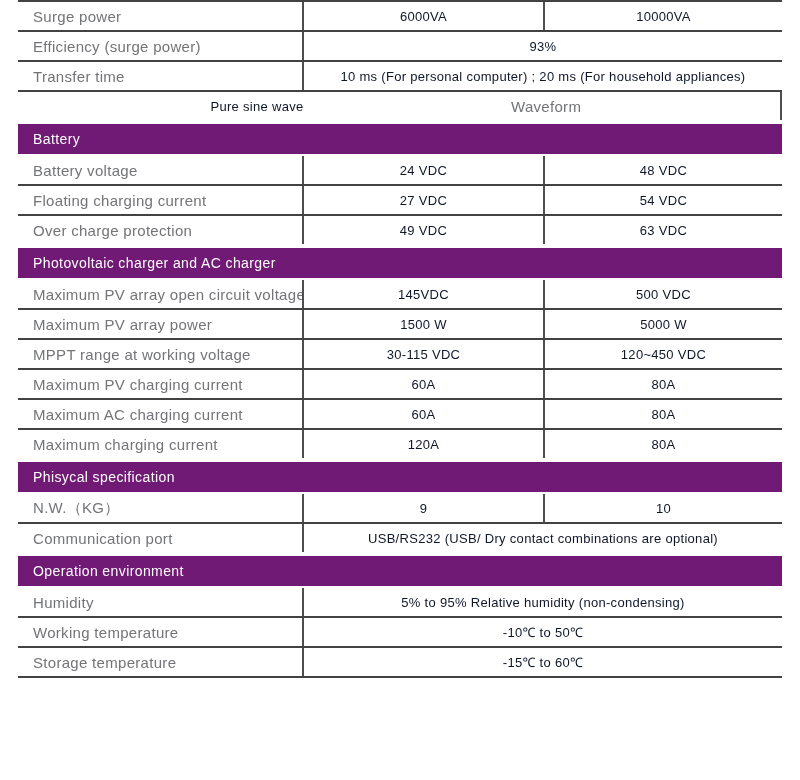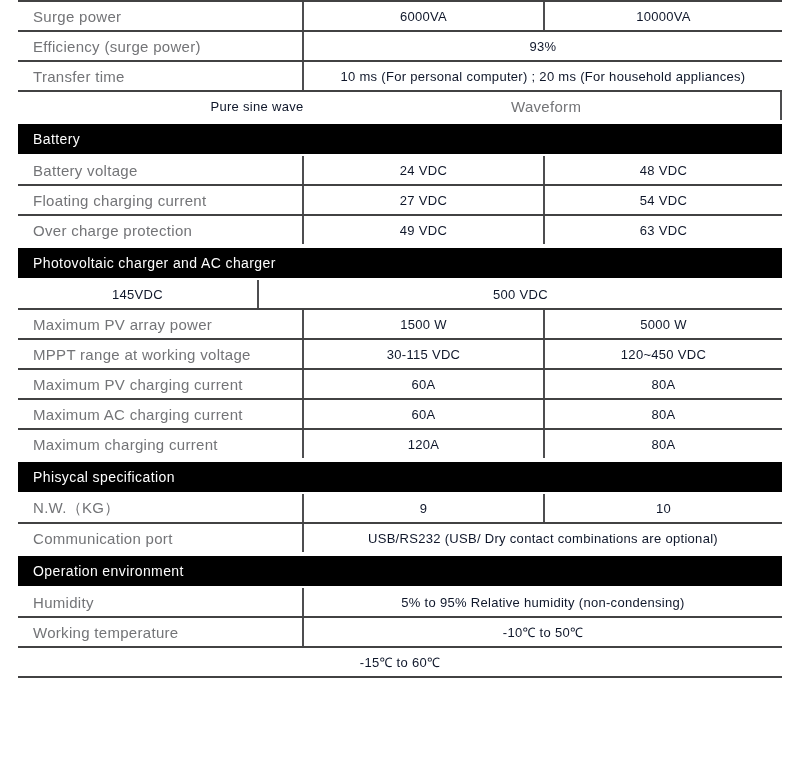--- a/index.html
+++ b/index.html
@@ -44,21 +44,21 @@
   .cell-v1 {
     width: 241px;
     border-right: 2px solid #4e4e50;
     justify-content: center;
   }
   .cell-v2 { flex: 1; justify-content: center; }
   .cell-span { flex: 1; justify-content: center; }
   .section-band {
     height: 30px;
     margin: 2px 0;
-    background: #000000;
+    background: #701a75;
     color: #fdfdfd;
     display: flex;
     align-items: center;
     padding-left: 15px;
     box-sizing: border-box;
     font-size: 14px;
     letter-spacing: 0.4px;
   }
 </style>
 </head>
@@ -96,20 +96,21 @@
     <div class="cell cell-v2">54 VDC</div>
   </div>
   <div class="row no-border">
     <div class="cell cell-label">Over charge protection</div>
     <div class="cell cell-v1">49 VDC</div>
     <div class="cell cell-v2">63 VDC</div>
   </div>
 
   <div class="section-band">Photovoltaic charger and AC charger</div>
   <div class="row">
+    <div class="cell cell-label">Maximum PV array open circuit voltage</div>
     <div class="cell cell-v1">145VDC</div>
     <div class="cell cell-v2">500 VDC</div>
   </div>
   <div class="row">
     <div class="cell cell-label">Maximum PV array power</div>
     <div class="cell cell-v1">1500 W</div>
     <div class="cell cell-v2">5000 W</div>
   </div>
   <div class="row">
     <div class="cell cell-label">MPPT range at working voltage</div>
@@ -146,16 +147,17 @@
   <div class="section-band">Operation environment</div>
   <div class="row">
     <div class="cell cell-label">Humidity</div>
     <div class="cell cell-span">5% to 95% Relative humidity (non-condensing)</div>
   </div>
   <div class="row">
     <div class="cell cell-label">Working temperature</div>
     <div class="cell cell-span">-10℃ to 50℃</div>
   </div>
   <div class="row">
+    <div class="cell cell-label">Storage temperature</div>
     <div class="cell cell-span">-15℃ to 60℃</div>
   </div>
 
 </div>
 
 </body></html>

